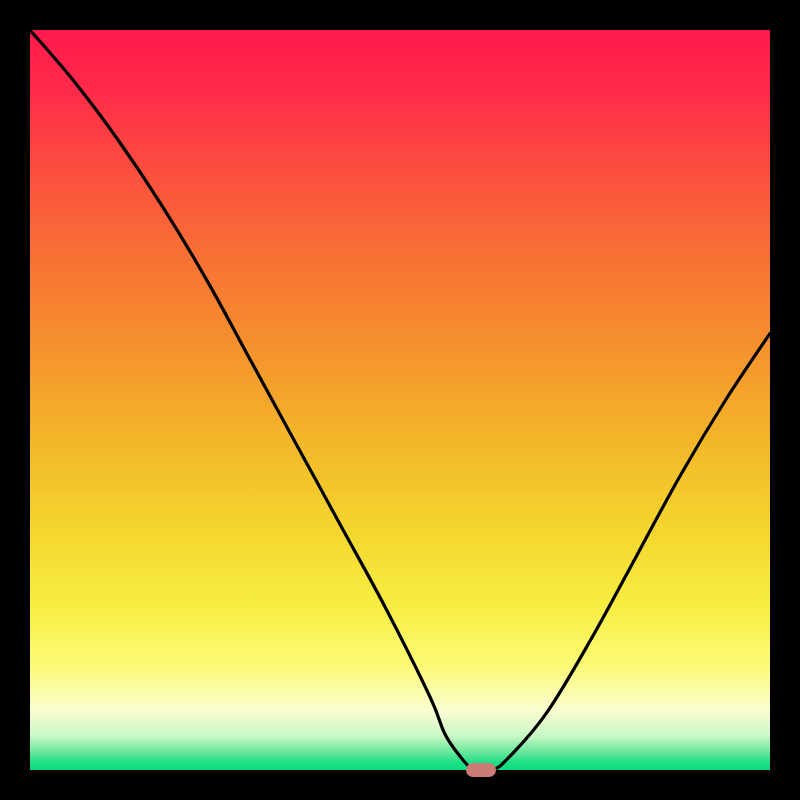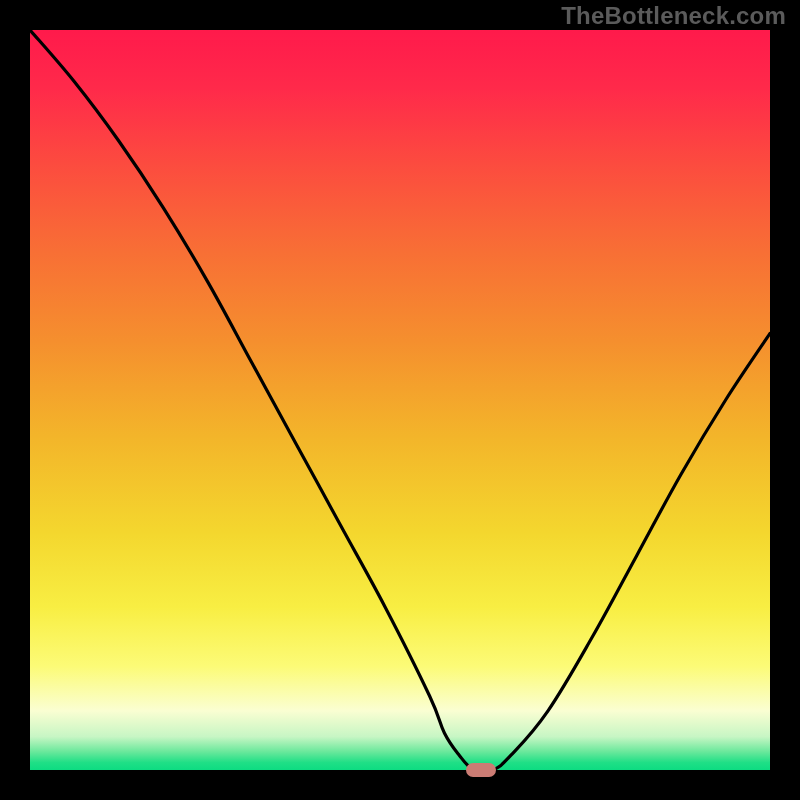--- a/index.html
+++ b/index.html
@@ -47,21 +47,20 @@
     background: #cb7c74;
     transform: translate(-50%, -50%);
     pointer-events: none;
   }
 </style>
 </head>
 <body>
 
 <div class="frame">
 
-  <div class="watermark">TheBottleneck.com</div>
 
   <div class="plot">
     <svg viewBox="0 0 740 740" preserveAspectRatio="none">
       <defs>
         <linearGradient id="bg-grad" x1="0" y1="0" x2="0" y2="1">
             <stop offset="0%" stop-color="#ff1a4b"></stop>
             <stop offset="8%" stop-color="#ff2a4a"></stop>
             <stop offset="18%" stop-color="#fc4b3f"></stop>
             <stop offset="30%" stop-color="#f86f35"></stop>
             <stop offset="42%" stop-color="#f58f2e"></stop>

